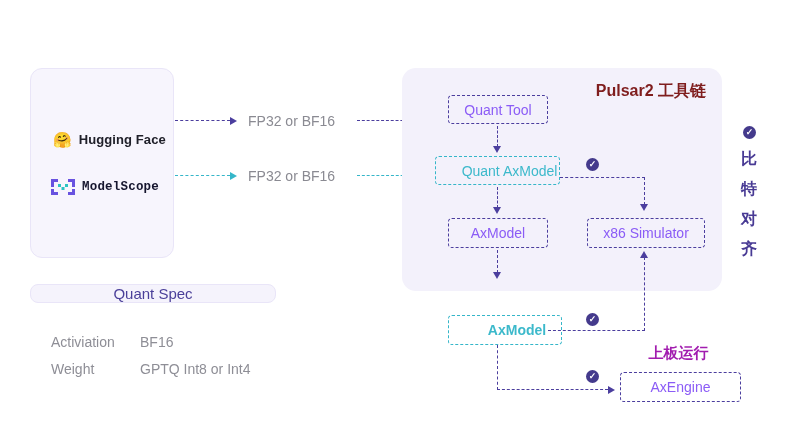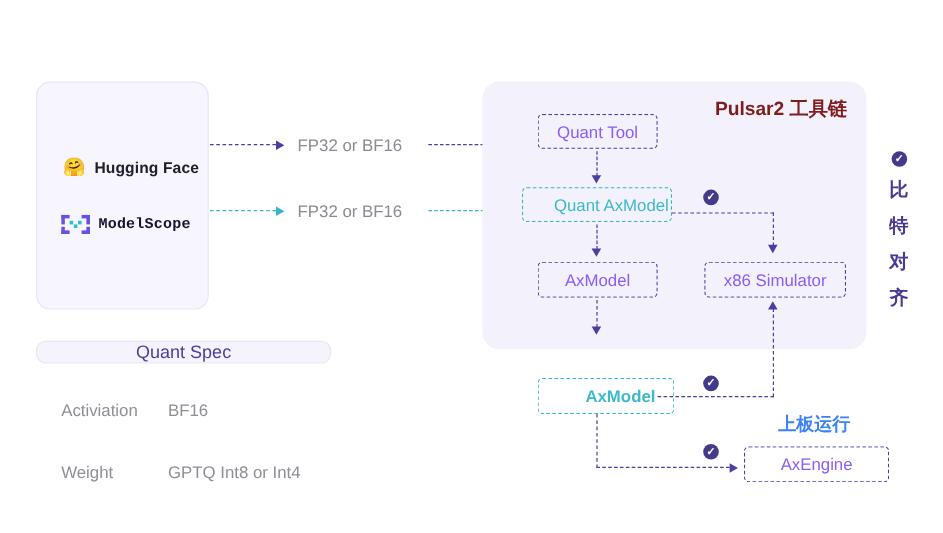--- a/index.html
+++ b/index.html
@@ -27,21 +27,21 @@
     position:absolute; right:16px; top:13px;
     font-size:16px; font-weight:700; color:#7f1d1d;
   }
   
   .offline-title {
     position:absolute; left:402px; top:40px; width:320px; text-align:center;
     font-size:16px; font-weight:700; color:#483a94;
   }
   .board-title {
     position:absolute; left:620px; top:344px; width:117px; text-align:center;
-    font-size:15px; font-weight:700; color:#3b82f6;
+    font-size:15px; font-weight:700; color:#a21caf;
   }
   
   .node {
     position:absolute; display:flex; align-items:center; justify-content:center;
     border:1.5px dashed #4b3e9e; border-radius:4px;
     font-size:14px; color:#8b5cf6; background:transparent; white-space:nowrap;
   }
   .node.teal { border-color:#35b6c9; color:#3cb9cb;padding-left:24px; }
   .n-quant-tool   { left:448px; top:95px;  width:100px; height:29px; }
   .n-quant-ax     { left:435px; top:156px; width:125px; height:29px; }
@@ -72,21 +72,21 @@
   .bit-align span { display:block; font-size:16px; font-weight:700; color:#483a94; line-height:30px; }
   
   .spec-header {
     position:absolute; left:30px; top:284px; width:246px; height:19px;
     background:#f5f3fc; border:1px solid #e9e5f8; border-radius:8px;
     display:flex; align-items:center; justify-content:center;
     font-size:15px; color:#4a3f99;
   }
   .spec-label { position:absolute; left:51px;  font-size:14px; color:#8e8e96; }
   .spec-value { position:absolute; left:140px; font-size:14px; color:#8e8e96; white-space:nowrap; }
-  .row1 { top:334px; } .row2 { top:361px;margin-top:24px; }
+  .row1 { top:334px; } .row2 { top:361px; }
 </style>
 </head>
 <body>
 
 <div class="canvas">
 
   <div class="sources-panel">
     <div class="src-row hf">
       <span class="hf-emoji">🤗</span>
       <span class="hf-label">Hugging Face</span>

